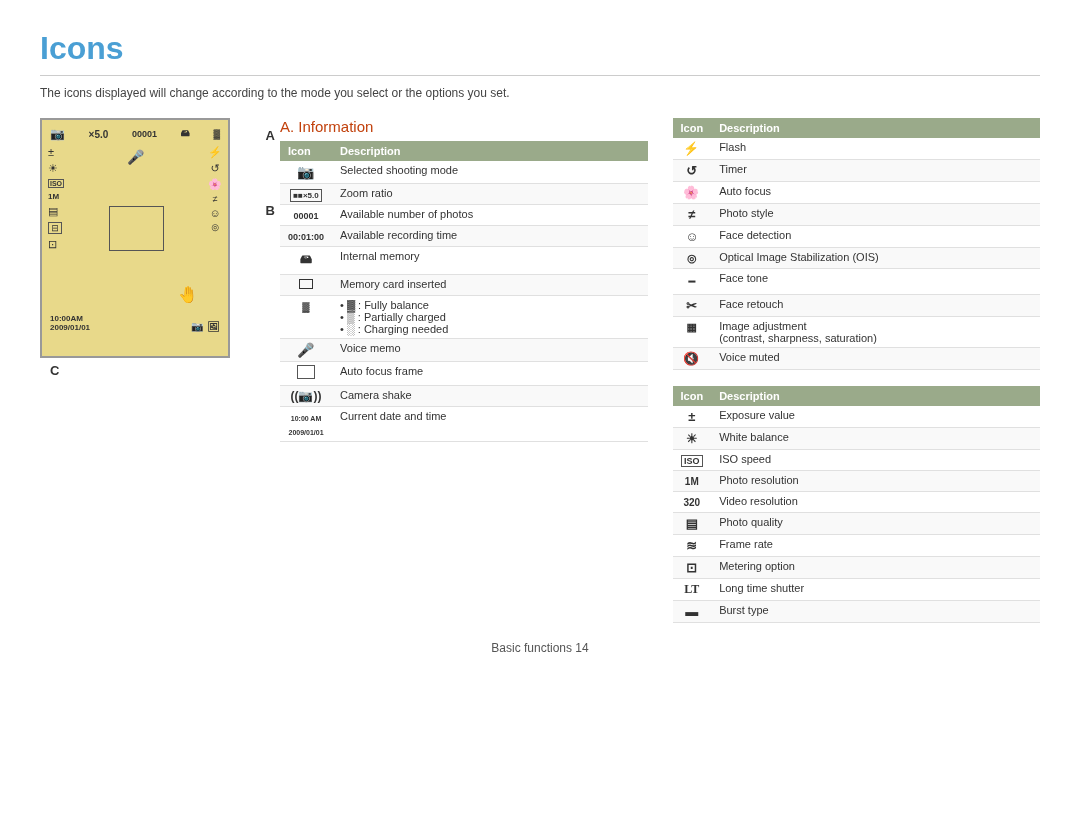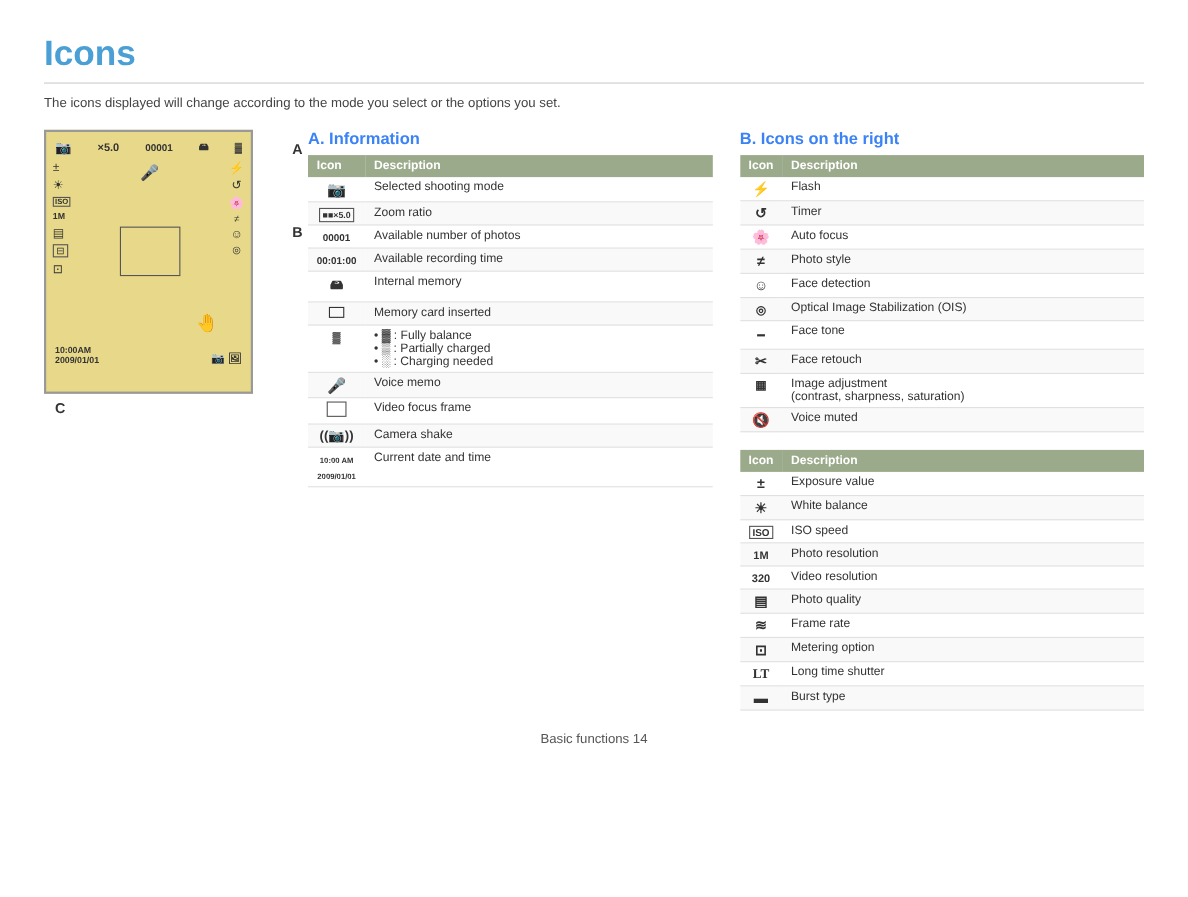--- a/index.html
+++ b/index.html
@@ -126,22 +126,22 @@
 
     .panel-bc {
       flex: 1;
       display: flex;
       flex-direction: column;
       gap: 16px;
     }
 
     .section-title {
       font-size: 15px;
-      font-weight: bold;
-      color: #3b82f6;
+      font-weight: normal;
+      color: #c2410c;
       margin-bottom: 6px;
     }
 
     table {
       width: 100%;
       border-collapse: collapse;
       font-size: 11px;
     }
 
     thead tr {
@@ -311,38 +311,37 @@
             </td>
           </tr>
           <tr>
             <td class="icon-cell"><span style="font-size:14px;">🎤</span></td>
             <td class="desc-cell">Voice memo</td>
           </tr>
           <tr>
             <td class="icon-cell">
               <span style="display:inline-block;width:18px;height:14px;border:1.5px solid #555;"></span>
             </td>
-            <td class="desc-cell">Video focus frame</td>
+            <td class="desc-cell">Auto focus frame</td>
           </tr>
           <tr>
             <td class="icon-cell"><span style="font-size:12px;">((📷))</span></td>
             <td class="desc-cell">Camera shake</td>
           </tr>
           <tr>
             <td class="icon-cell"><span style="font-size:7px;font-weight:bold;line-height:1.2;">10:00 AM<br>2009/01/01</span></td>
             <td class="desc-cell">Current date and time</td>
           </tr>
         </tbody>
       </table>
     </div>
 
     <div class="panel-bc">
 
       <div>
-        <div class="section-title">B. Icons on the right</div>
         <table>
           <thead>
             <tr>
               <th>Icon</th>
               <th>Description</th>
             </tr>
           </thead>
           <tbody>
             <tr>
               <td class="icon-cell"><span style="font-size:13px;">⚡</span></td>

